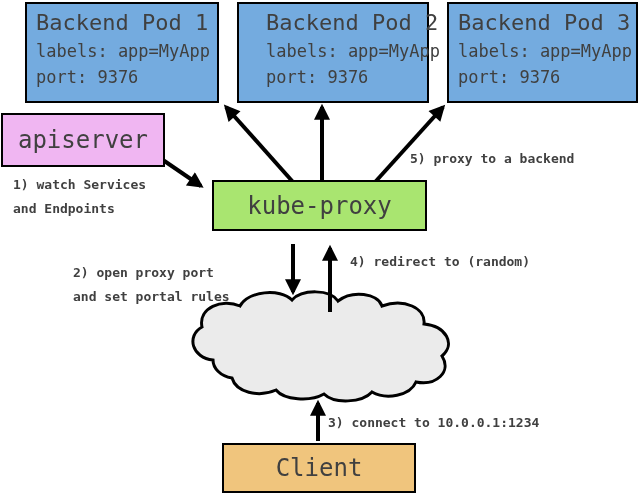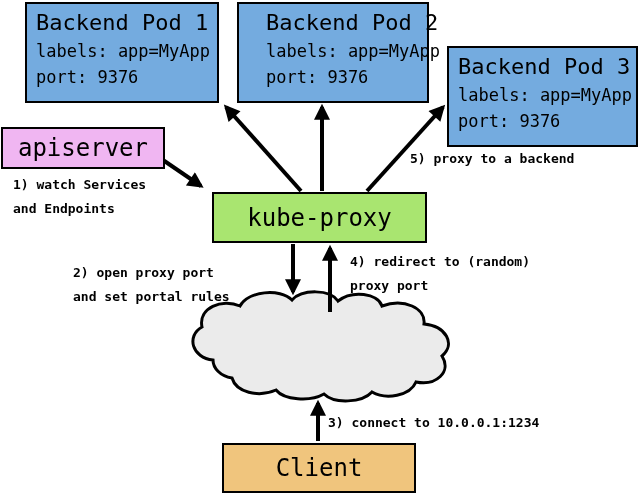--- a/index.html
+++ b/index.html
@@ -1,34 +1,34 @@
 <!DOCTYPE html>
 <html style="--pod-fill: #74ABDF; --apiserver-fill: #F0B6F2; --kube-proxy-fill: #A9E570; --client-fill: #F0C57D; --cloud-fill: #EBEBEB; --outline: #000000;"><head>
 <meta charset="utf-8">
 <style>
   html,body { margin:0; padding:0; background:#fff; }
   .stage {
     position:relative; width:640px; height:494px; background:#ffffff;
-    font-family:"DejaVu Sans Mono", monospace; color:#000000; overflow:hidden;
+    font-family:"DejaVu Sans Mono", monospace; color:#404040; overflow:hidden;
   }
   .stage svg { position:absolute; left:0; top:0; z-index:1; }
   .pod {
     position:absolute; top:2px; height:101px; box-sizing:border-box;
     background:var(--pod-fill); border:2px solid var(--outline);
     padding:4px 0 0 9px; z-index:2;
   }
   .pod .pod-title { font-size:22px; line-height:30px; white-space:nowrap; }
   .pod .pod-line  { font-size:17px; line-height:26px; white-space:nowrap; }
   .node {
     position:absolute; box-sizing:border-box; border:2px solid var(--outline);
     display:flex; align-items:center; justify-content:center; z-index:2;
   }
   .node .node-label { font-size:24px; white-space:nowrap; }
-  #apiserver   { left:1px;   top:113px; width:164px; height:42px; background:var(--apiserver-fill);margin-top:14px; }
-  #kube-proxy  { left:212px; top:192px; width:215px; height:51px; background:var(--kube-proxy-fill); }
+  #apiserver   { left:1px;   top:113px; width:164px; height:54px; background:var(--apiserver-fill); }
+  #kube-proxy  { left:212px; top:180px; width:215px; height:51px; background:var(--kube-proxy-fill); }
   #client      { left:222px; top:443px; width:194px; height:50px; background:var(--client-fill); }
   .ann {
     position:absolute; font-weight:bold; font-size:13px; line-height:24px;
     white-space:nowrap; z-index:3;
   }
   #ann-step1 { left:13px;  top:173px; }
   #ann-step2 { left:73px;  top:261px; }
   #ann-step4 { left:350px; top:250px; }
   #ann-step5 { left:410px; top:147px; }
   #ann-step3 { left:328px; top:411px; }
@@ -80,21 +80,21 @@
     <div class="pod-line">labels: app=MyApp</div>
     <div class="pod-line">port: 9376</div>
   </div>
 
   <div class="pod" style="left:237px; width:192px;padding-left:27px;">
     <div class="pod-title">Backend Pod 2</div>
     <div class="pod-line">labels: app=MyApp</div>
     <div class="pod-line">port: 9376</div>
   </div>
 
-  <div class="pod" style="left:447px; width:191px;margin-top:44px;">
+  <div class="pod" style="left:447px; width:191px;">
     <div class="pod-title">Backend Pod 3</div>
     <div class="pod-line">labels: app=MyApp</div>
     <div class="pod-line">port: 9376</div>
   </div>
 
   <div class="node" id="apiserver">
     <span class="node-label">apiserver</span>
   </div>
 
   <div class="node" id="kube-proxy">
@@ -113,18 +113,17 @@
 
   <div class="ann" id="ann-step2">
     <div>2) open proxy port</div>
     <div>and set portal rules</div>
   </div>
 
   <div class="ann" id="ann-step3">3) connect to 10.0.0.1:1234</div>
 
   <div class="ann" id="ann-step4">
     <div>4) redirect to (random)</div>
-    <div>proxy port</div>
   </div>
 
   <div class="ann" id="ann-step5">5) proxy to a backend</div>
 
 </div>
 
 </body></html>

